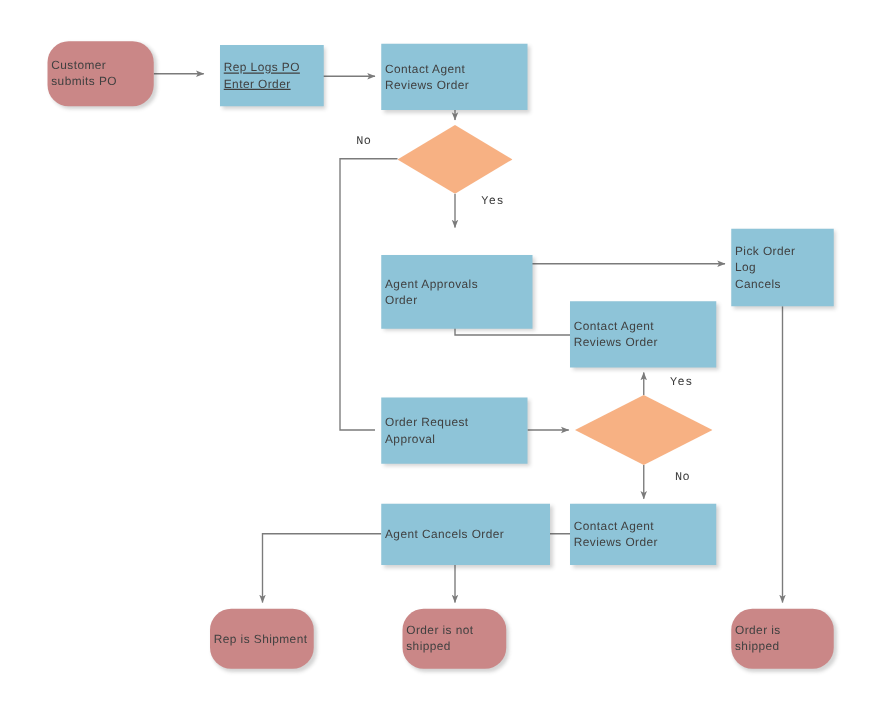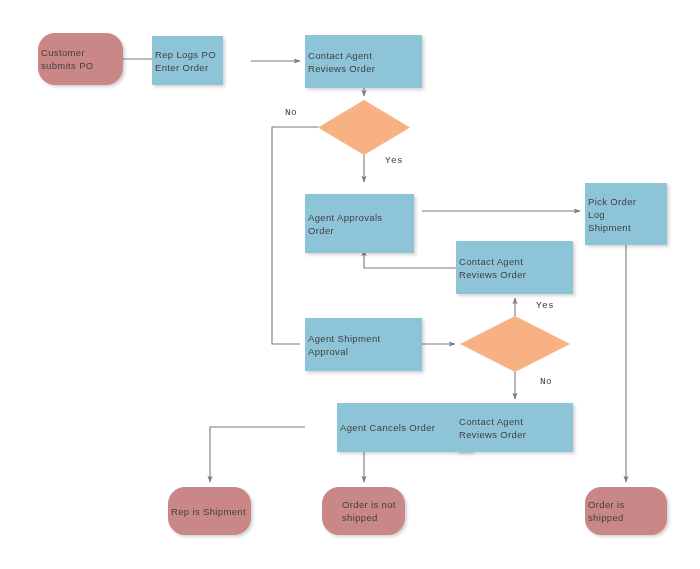--- a/index.html
+++ b/index.html
@@ -111,66 +111,66 @@
         <polyline points="305,427 210,427 210,482" fill="none" stroke="#7b7b7b" stroke-width="1.1" marker-end="url(#arrowhead)"></polyline>
         <polyline points="364,452 364,482" fill="none" stroke="#7b7b7b" stroke-width="1.1" marker-end="url(#arrowhead)"></polyline>
       </g>
   </svg>
 
   <div id="node-layer">
       <div class="node terminator" style="left: 38px; top: 33px; width: 85px; height: 52px;">
         <span class="label">Customer
 submits PO</span>
       </div>
-      <div class="node process" style="left: 152px; top: 36px; width: 71px; height: 49px;">
+      <div class="node process" style="left: 176px; top: 36px; width: 83px; height: 49px; text-decoration: underline;">
         <span class="label">Rep Logs PO
 Enter Order</span>
       </div>
       <div class="node process" style="left: 305px; top: 35px; width: 117px; height: 53px;">
         <span class="label">Contact Agent
 Reviews Order</span>
       </div>
       <div class="node decision" style="left: 318px; top: 100px; width: 92px; height: 55px;">
         <div class="diamond-bg"></div>
       </div>
-      <div class="node process" style="left: 305px; top: 194px; width: 109px; height: 59px;">
+      <div class="node process" style="left: 305px; top: 204px; width: 121px; height: 59px;">
         <span class="label">Agent Approvals
 Order</span>
       </div>
       <div class="node process" style="left: 585px; top: 183px; width: 82px; height: 62px;">
         <span class="label">Pick Order
 Log
-Shipment</span>
+Cancels</span>
       </div>
       <div class="node process" style="left: 456px; top: 241px; width: 117px; height: 53px;">
         <span class="label">Contact Agent
 Reviews Order</span>
       </div>
       <div class="node process" style="left: 305px; top: 318px; width: 117px; height: 53px;">
-        <span class="label">Agent Shipment
+        <span class="label">Order Request
 Approval</span>
       </div>
       <div class="node decision" style="left: 460px; top: 316px; width: 110px; height: 56px;">
         <div class="diamond-bg"></div>
       </div>
-      <div class="node process" style="left: 305px; top: 403px; width: 135px; height: 49px; margin-left: 32px;">
+      <div class="node process" style="left: 305px; top: 403px; width: 135px; height: 49px;">
         <span class="label">Agent Cancels Order</span>
       </div>
       <div class="node process" style="left: 456px; top: 403px; width: 117px; height: 49px;">
         <span class="label">Contact Agent
 Reviews Order</span>
       </div>
       <div class="node terminator" style="left: 168px; top: 487px; width: 83px; height: 48px;">
         <span class="label">Rep is Shipment</span>
       </div>
-      <div class="node terminator" style="left: 322px; top: 487px; width: 83px; height: 48px; padding-left: 17px;">
+      <div class="node terminator" style="left: 322px; top: 487px; width: 83px; height: 48px;">
         <span class="label">Order is not
 shipped</span>
       </div>
-      <div class="node terminator" style="left: 585px; top: 487px; width: 82px; height: 48px; border-radius: 16px;">
+      <div class="node terminator" style="left: 585px; top: 487px; width: 82px; height: 48px;">
         <span class="label">Order is
 shipped</span>
       </div>
     </div>
   <div id="edge-label-layer">
       <span class="edge-label" style="left: 285px; top: 107px;">No</span>
       <span class="edge-label" style="left: 385px; top: 155px;">Yes</span>
       <span class="edge-label" style="left: 536px; top: 300px;">Yes</span>
       <span class="edge-label" style="left: 540px; top: 376px;">No</span>
     </div>

